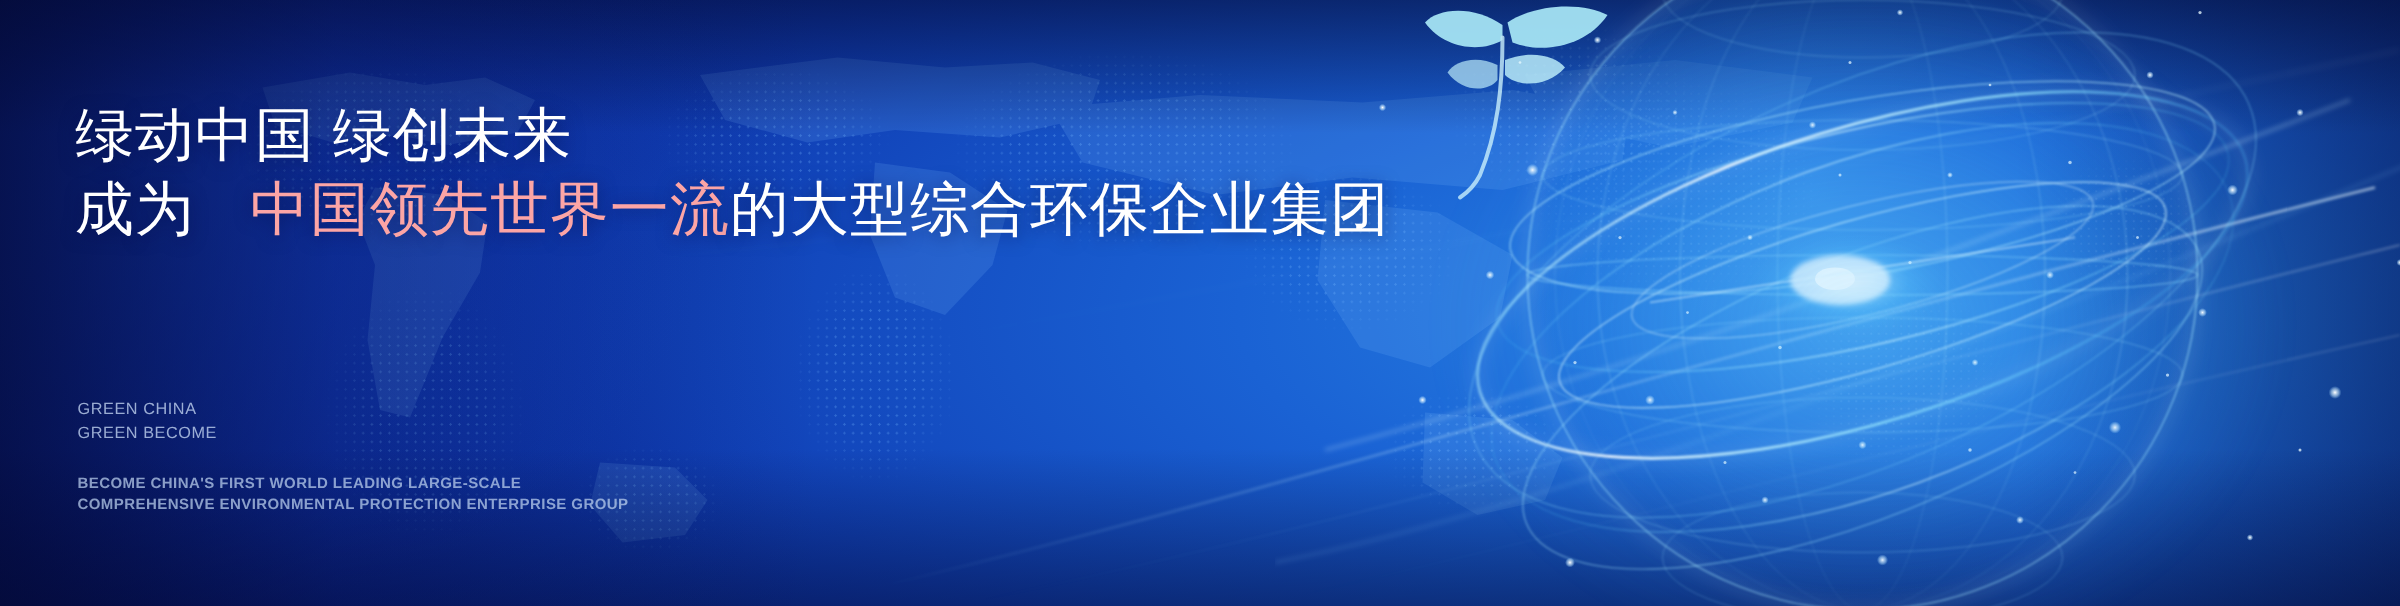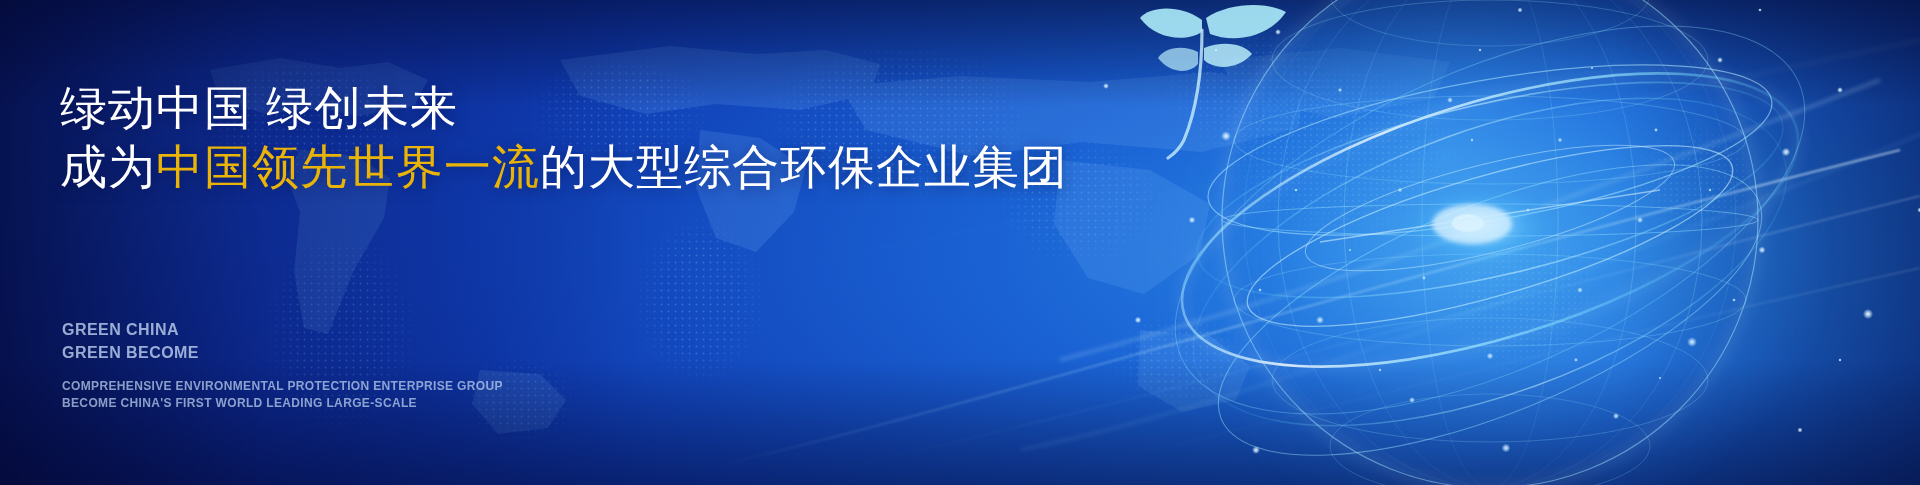--- a/index.html
+++ b/index.html
@@ -95,26 +95,26 @@
   .headline{
     position:absolute;left:0;top:78px;
     font-size:47px;line-height:1.26;
     color:#ffffff;
     font-weight:400;
     letter-spacing:1px;
     text-shadow:0 2px 14px rgba(2,12,70,.55);
     white-space:nowrap;
   }
   .headline .l2{display:block;}
-  .hl-red{color:#eab308;}
+  .hl-red{color:#fca5a5;margin-left:44px;}
 
   .sub-en{
     position:absolute;left:2px;top:318px;
-    font-size:16px;line-height:1.45;
-    font-weight:700;
+    font-size:13px;line-height:1.45;
+    font-weight:400;
     letter-spacing:.45px;
     color:rgba(196,214,242,.78);
   }
   .tag-en{
     position:absolute;left:2px;top:378px;
     font-size:12px;line-height:1.42;
     font-weight:700;
     letter-spacing:.35px;
     color:rgba(190,210,240,.72);
   }
@@ -347,18 +347,18 @@
         <span>成为</span><span class="hl-red">中国领先世界一流</span><span>的大型综合环保企业集团</span>
       </span>
     </div>
 
     <div class="sub-en">
       <div>GREEN CHINA</div>
       <div>GREEN BECOME</div>
     </div>
 
     <div class="tag-en">
+      <div>BECOME CHINA'S FIRST WORLD LEADING LARGE-SCALE</div>
       <div>COMPREHENSIVE ENVIRONMENTAL PROTECTION ENTERPRISE GROUP</div>
-      <div>BECOME CHINA'S FIRST WORLD LEADING LARGE-SCALE</div>
     </div>
 
   </div>
 </div>
 
 </body></html>

